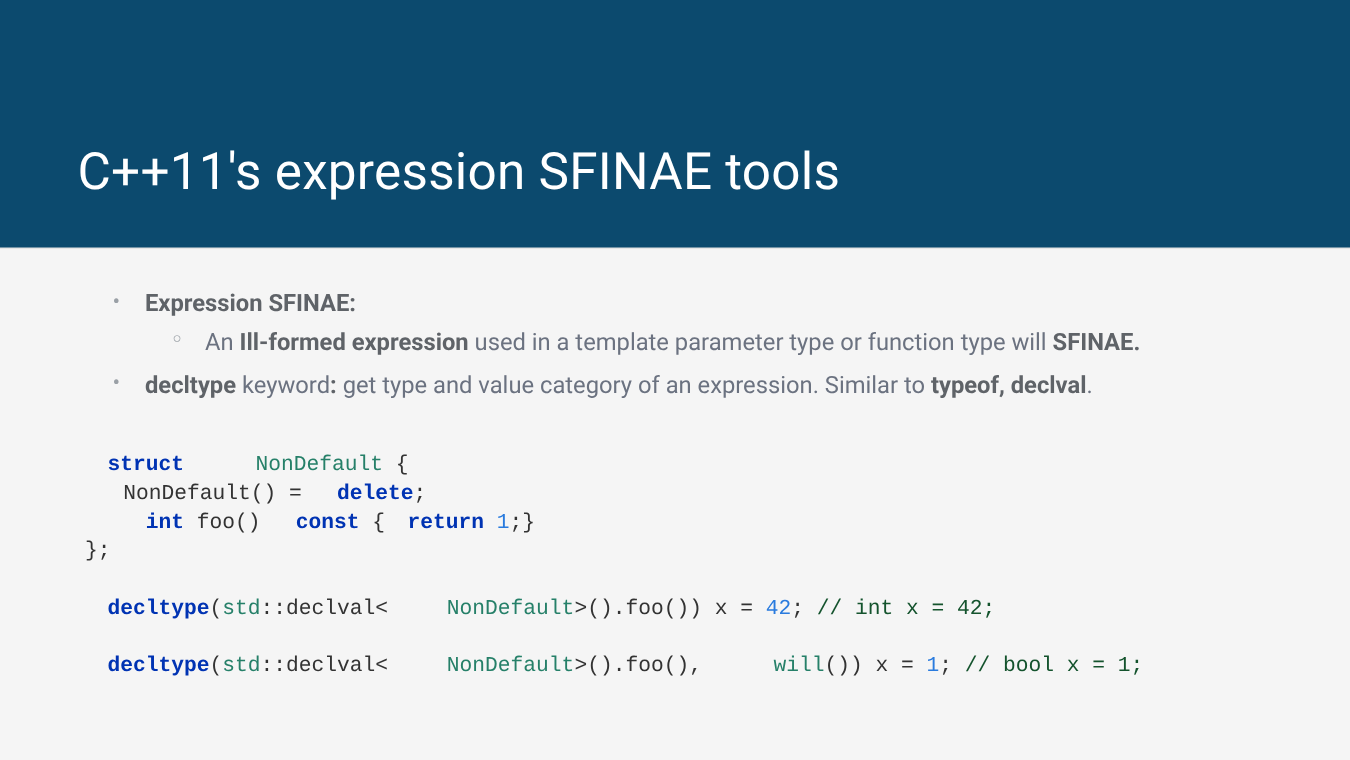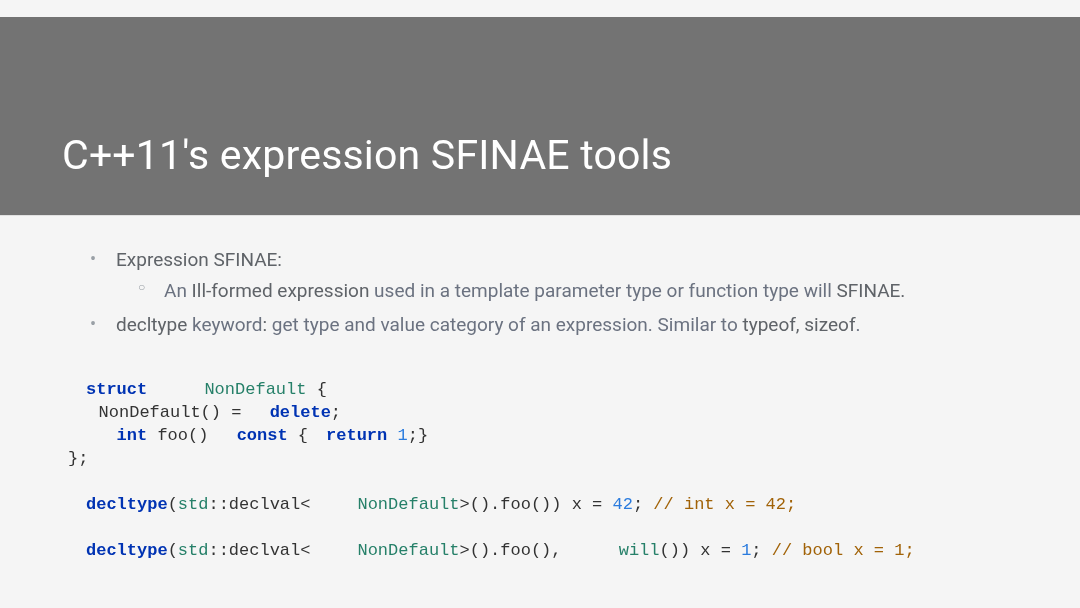--- a/index.html
+++ b/index.html
@@ -1,25 +1,24 @@
 <!DOCTYPE html>
 <html><head>
 <meta charset="utf-8">
 <style>
   * { box-sizing: border-box; margin: 0; padding: 0; }
   html, body { width: 1080px; height: 608px; font-family: "Roboto", "Helvetica Neue", Arial, sans-serif; background: #f5f5f5; }
   .slide { width: 1080px; height: 608px; background: #f5f5f5; overflow: hidden; }
   .title-bar {
-    background: #737373;
+    background: #0c4a6e;
     height: 198px;
     display: flex;
     align-items: flex-end;
     padding: 0 0 36px 62px;
     box-shadow: 0 1px 0 rgba(0,0,0,0.08);
-    margin-top: 17px;
   }
   .title-bar h1 {
     color: #ffffff;
     font-weight: 400;
     font-size: 41px;
     letter-spacing: 0.2px;
   }
   .body {
     padding: 30px 68px 0 68px;
     color: #6b7280;
@@ -29,55 +28,55 @@
   ul.outer { list-style: none; }
   ul.outer > li { position: relative; padding-left: 48px; margin-bottom: 4px; }
   ul.outer > li::before {
     content: "•"; position: absolute; left: 22px; top: 0; color: #9aa0a6; font-size: 18px;
   }
   ul.inner { list-style: none; margin-top: 2px; }
   ul.inner > li { position: relative; padding-left: 48px; }
   ul.inner > li::before {
     content: "○"; position: absolute; left: 22px; top: 2px; color: #9aa0a6; font-size: 12px;
   }
-  .b { font-weight: 400; color: #5f6368; }
+  .b { font-weight: 700; color: #5f6368; }
   .code {
     margin-top: 40px;
     font-family: "Consolas", "Menlo", "Courier New", monospace;
     font-size: 17px;
     line-height: 1.35;
     white-space: pre;
     color: #333;
   }
   .kw   { color: #0033b3; font-weight: 700; margin-left: 18px; }   
   .type { color: #268069; margin-left: 47px; }                      
   .ns   { color: #268069; }                      
   .num  { color: #2a7bde; }                      
-  .cm   { color: #a16207; text-align: right; }                      
+  .cm   { color: #14532d; text-align: right; }                      
 </style>
 </head>
 <body>
 
 <div class="slide">
   <div class="title-bar">
     <h1>C++11's expression SFINAE tools</h1>
   </div>
 
   <div class="body">
     <ul class="outer">
       <li>
         <span class="b">Expression SFINAE:</span>
         <ul class="inner">
           <li>
             <span>An </span><span class="b">Ill-formed expression</span><span> used in a template parameter type or function type will </span><span class="b">SFINAE.</span>
           </li>
         </ul>
       </li>
       <li>
-        <span class="b">decltype</span><span> keyword</span><span class="b">:</span><span> get type and value category of an expression. Similar to </span><span class="b">typeof, sizeof</span><span>.</span>
+        <span class="b">decltype</span><span> keyword</span><span class="b">:</span><span> get type and value category of an expression. Similar to </span><span class="b">typeof, declval</span><span>.</span>
       </li>
     </ul>
 
     <div class="code"><span class="kw">struct</span> <span class="type">NonDefault</span><span> {</span>
 <span>   NonDefault() = </span><span class="kw">delete</span><span>;</span>
 <span>   </span><span class="kw">int</span><span> foo() </span><span class="kw">const</span><span> {</span><span class="kw">return</span><span> </span><span class="num">1</span><span>;}</span>
 <span>};</span>
 
 <span class="kw">decltype</span><span>(</span><span class="ns">std</span><span>::</span><span>declval&lt;</span><span class="type">NonDefault</span><span>&gt;().foo()) x = </span><span class="num">42</span><span>; </span><span class="cm">// int x = 42;</span>
 

